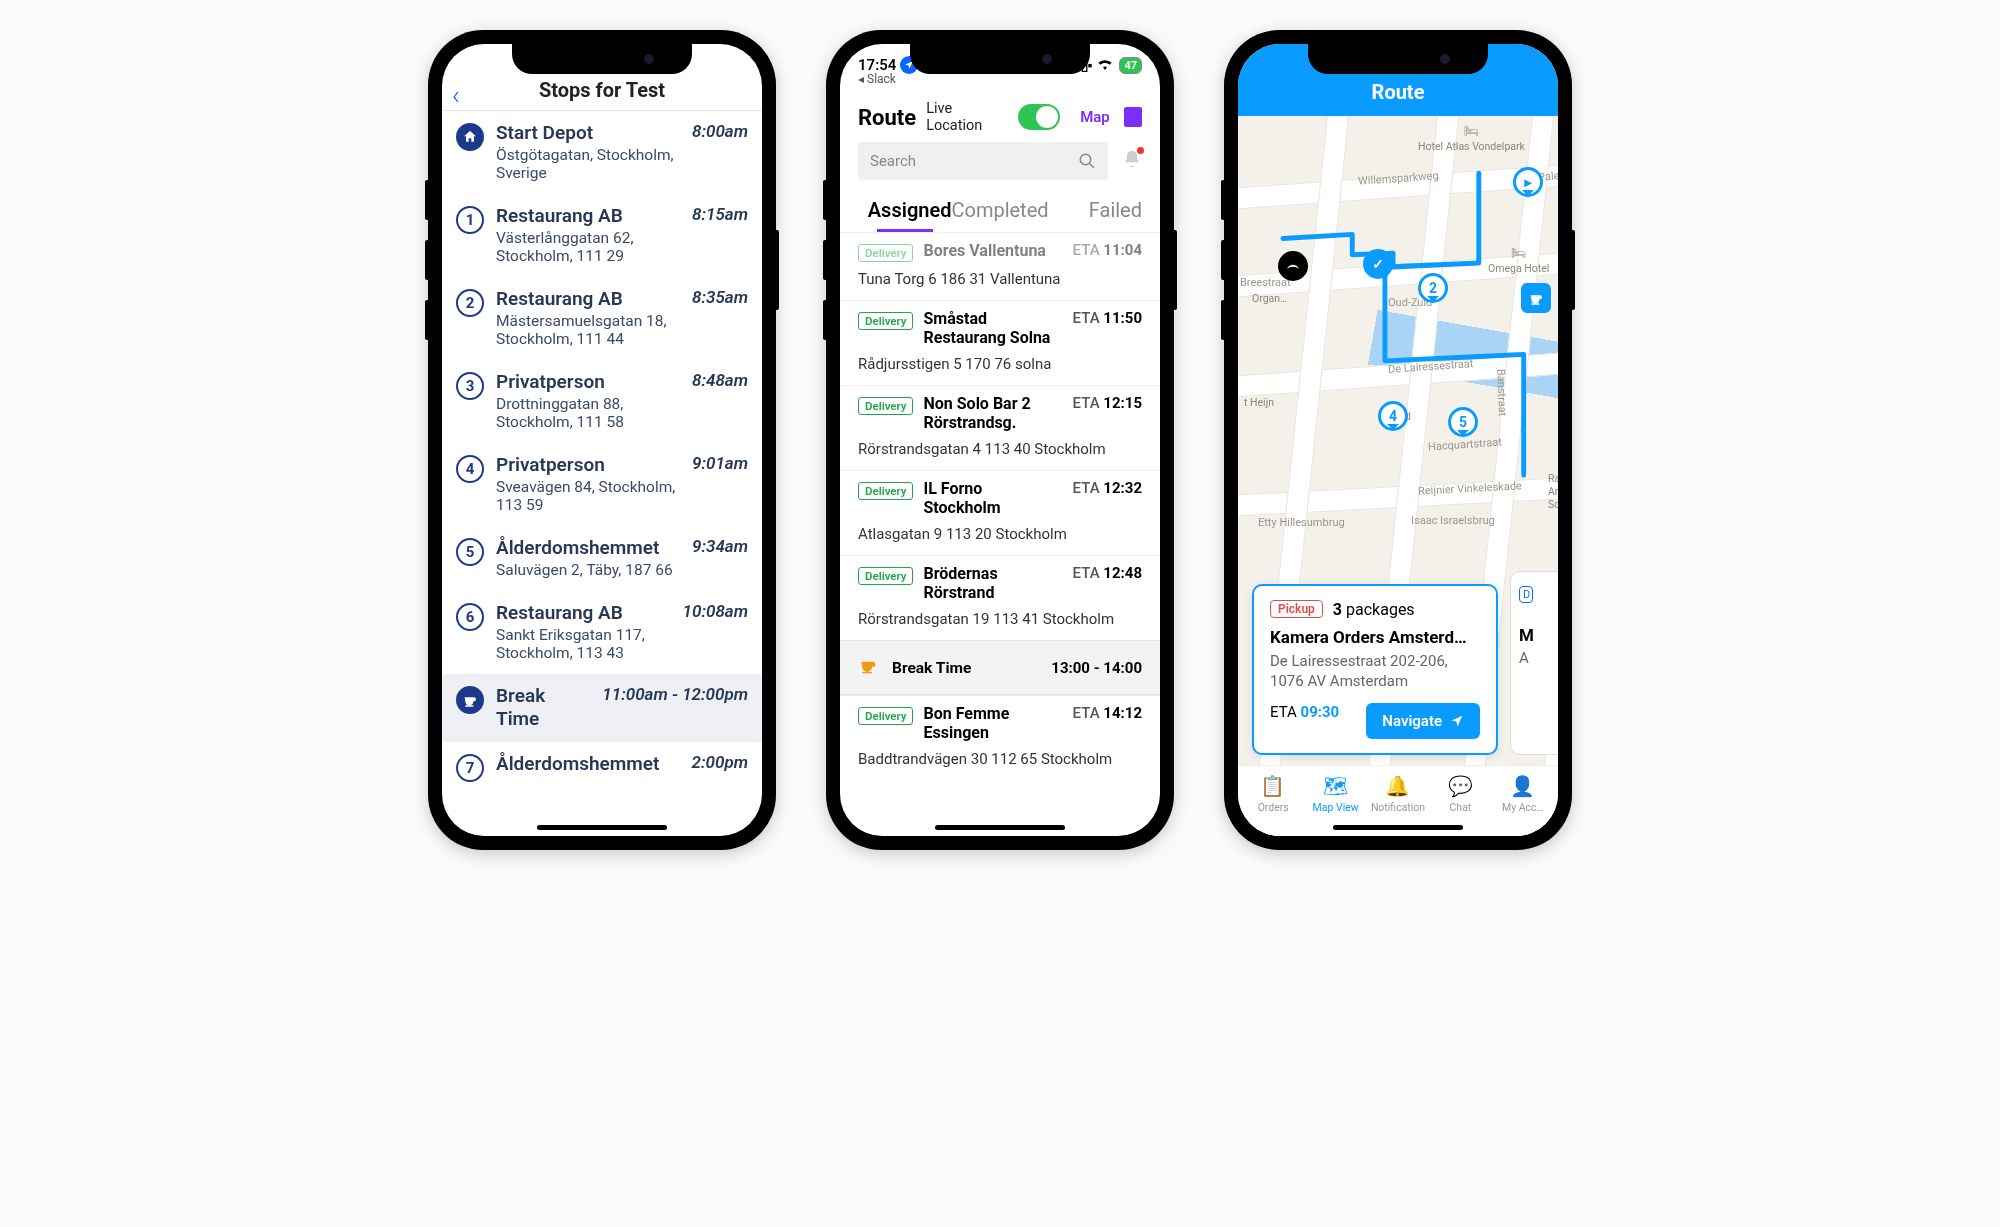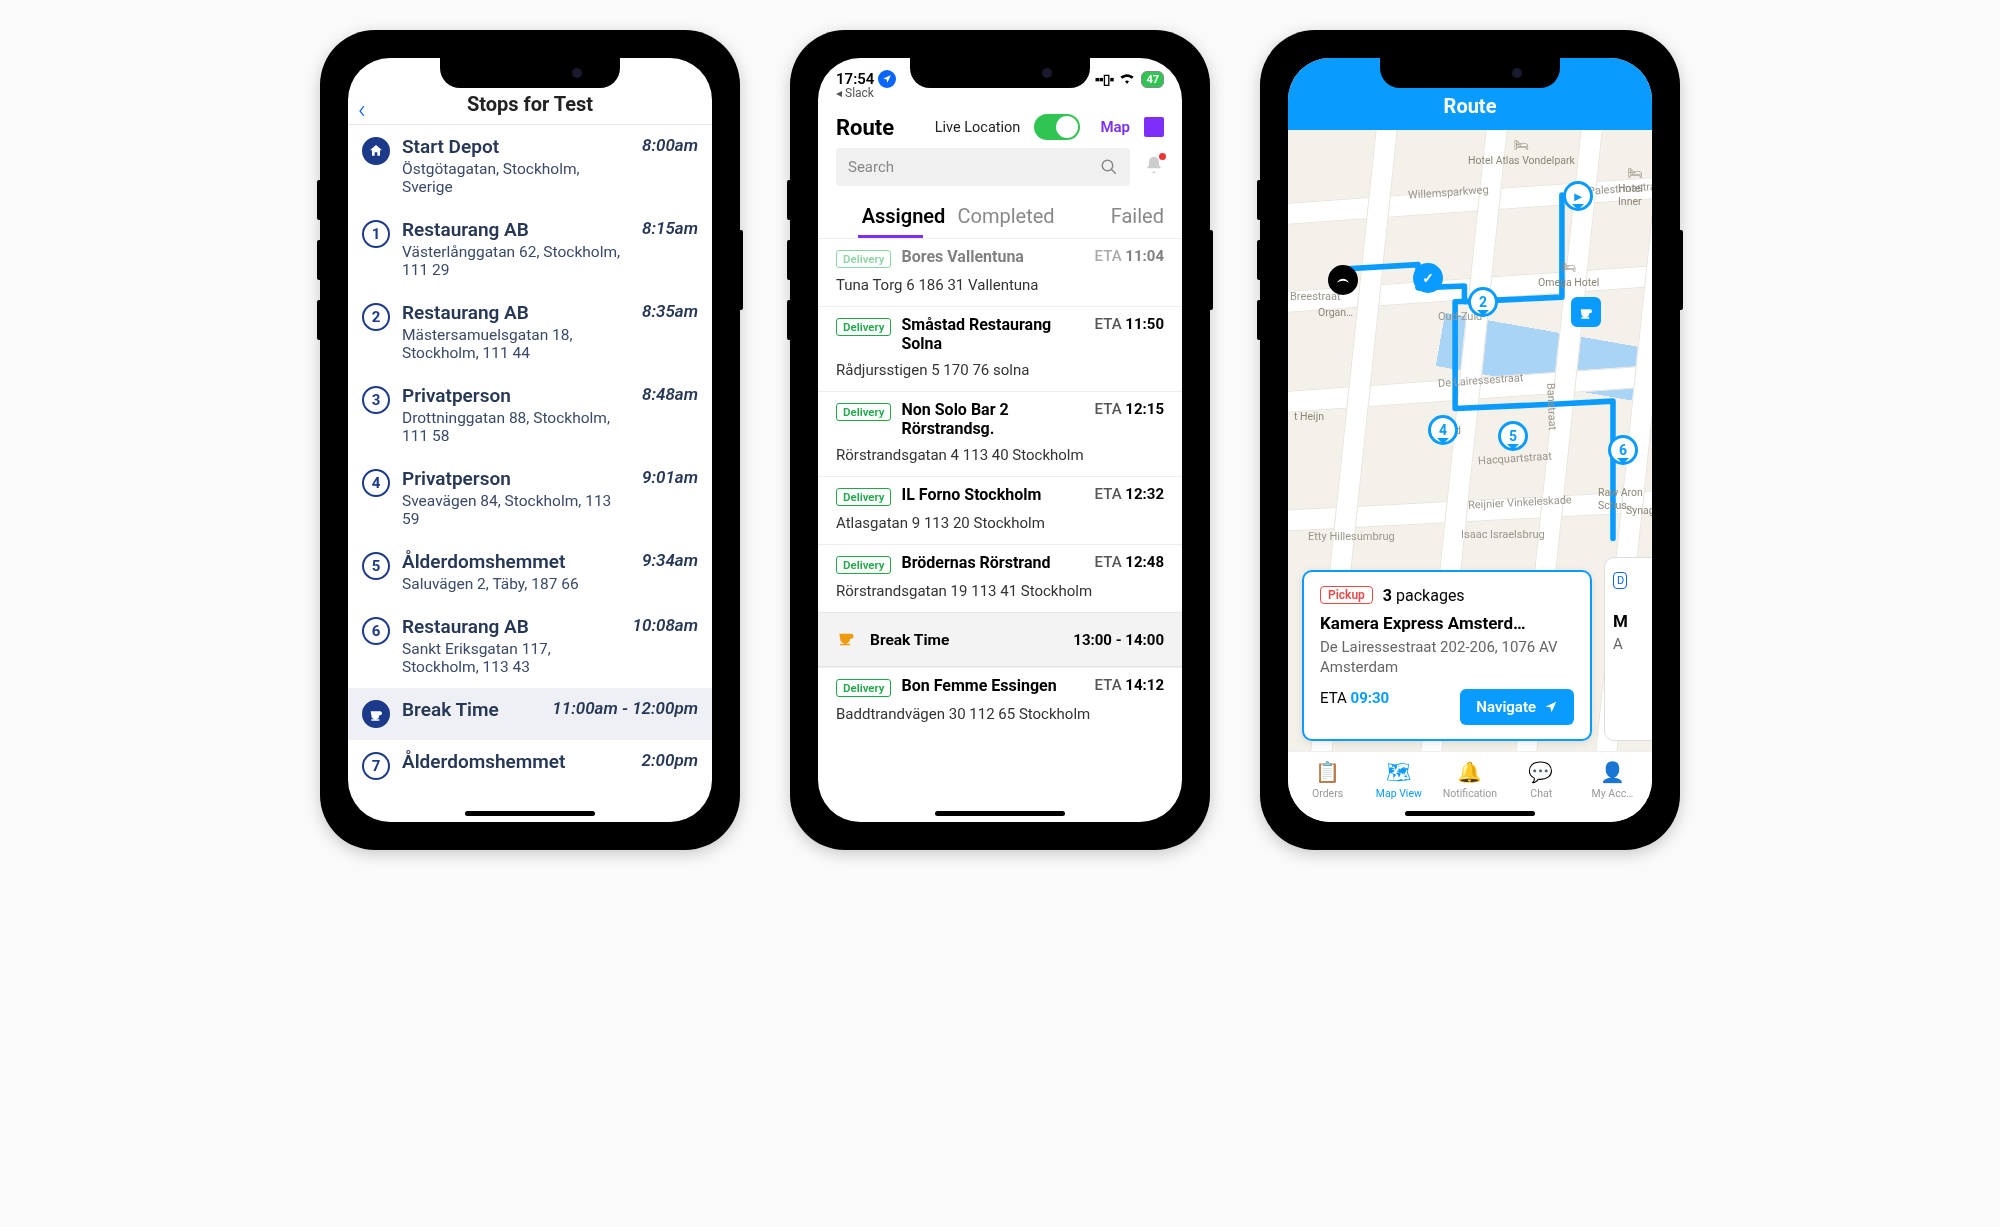--- a/index.html
+++ b/index.html
@@ -7,25 +7,25 @@
     background: #fafafa;
     font-family: -apple-system, BlinkMacSystemFont, "Segoe UI", Roboto, sans-serif;
     display: flex;
     justify-content: center;
     gap: 50px;
     padding: 30px 20px;
   }
 
   
   .phone {
-    width: 420px;
+    width: 348px;
     height: 820px;
     background: #000;
     border-radius: 55px;
-    padding: 28px;
+    padding: 14px;
     position: relative;
     box-shadow: 0 4px 16px rgba(0,0,0,.2);
   }
   .phone::before { 
     content: "";
     position: absolute;
     left: -3px; top: 150px;
     width: 3px; height: 40px;
     background:#000; border-radius: 2px 0 0 2px;
     box-shadow: 0 60px 0 #000, 0 120px 0 #000;
@@ -457,21 +457,21 @@
       <div class="streetlbl" style="top:260px;left:330px;transform:rotate(82deg);">Jacob Obrechtstraat</div>
       <div class="streetlbl" style="top:322px;left:190px;transform:rotate(-4deg);">Hacquartstraat</div>
       <div class="streetlbl" style="top:366px;left:180px;transform:rotate(-3deg);">Reijnier Vinkeleskade</div>
       <div class="streetlbl" style="top:400px;left:20px;">Etty Hillesumbrug</div>
       <div class="streetlbl" style="top:398px;left:173px;">Isaac Israelsbrug</div>
       <div class="streetlbl" style="top:160px;left:2px;">Breestraat</div>
 
       <div class="poi" style="top:8px;left:180px;"><span class="ic">🛏</span>Hotel Atlas Vondelpark</div>
       <div class="poi" style="top:36px;left:330px;"><span class="ic">🛏</span>Hotel Inner</div>
       <div class="poi" style="top:130px;left:250px;"><span class="ic">🛏</span>Omega Hotel</div>
-      <div class="poi" style="top:176px;left:30px;">Organ…</div>
+      <div class="poi" style="top:176px;left:14px;">Organ…</div>
       <div class="poi" style="top:280px;left:6px;">t Heijn</div>
       <div class="poi" style="top:294px;left:145px;">Alfred</div>
       <div class="poi" style="top:356px;left:310px;">Raw Aron Schus…</div>
       <div class="poi" style="top:374px;left:338px;">Synagoge</div>
 
       <div class="marker start" style="top:150px;left:55px;">
         <svg width="16" height="10" viewBox="0 0 24 12" fill="#fff">
             <path d="M3 10c4-8 14-8 18 0-5-4-13-4-18 0z"></path>
           </svg>
       </div>
@@ -485,21 +485,21 @@
         <svg width="16" height="16" viewBox="0 0 24 24" fill="#fff">
             <path d="M4 8h14a3 3 0 010 6h-1a6 6 0 01-12 0zM5 20h12v2H5z"></path>
           </svg>
       </div>
 
       <div class="routecard">
         <div class="row-a">
           <span class="badge-pu">Pickup</span>
           <span class="pkgs"><b>3</b> <span>packages</span></span>
         </div>
-        <div class="nm">Kamera Express Amsterd…</div>
+        <div class="nm">Kamera Orders Amsterd…</div>
         <div class="addr">De Lairessestraat 202-206, 1076 AV Amsterdam</div>
         <div class="row-b">
           <span class="eta">
             <span>ETA</span>
             <span class="val">09:30</span>
           </span>
           <span class="navbtn">
             <span>Navigate</span>
             <svg width="14" height="14" viewBox="0 0 24 24" fill="#fff">
                 <path d="M3 11l18-8-8 18-2-8z"></path>

